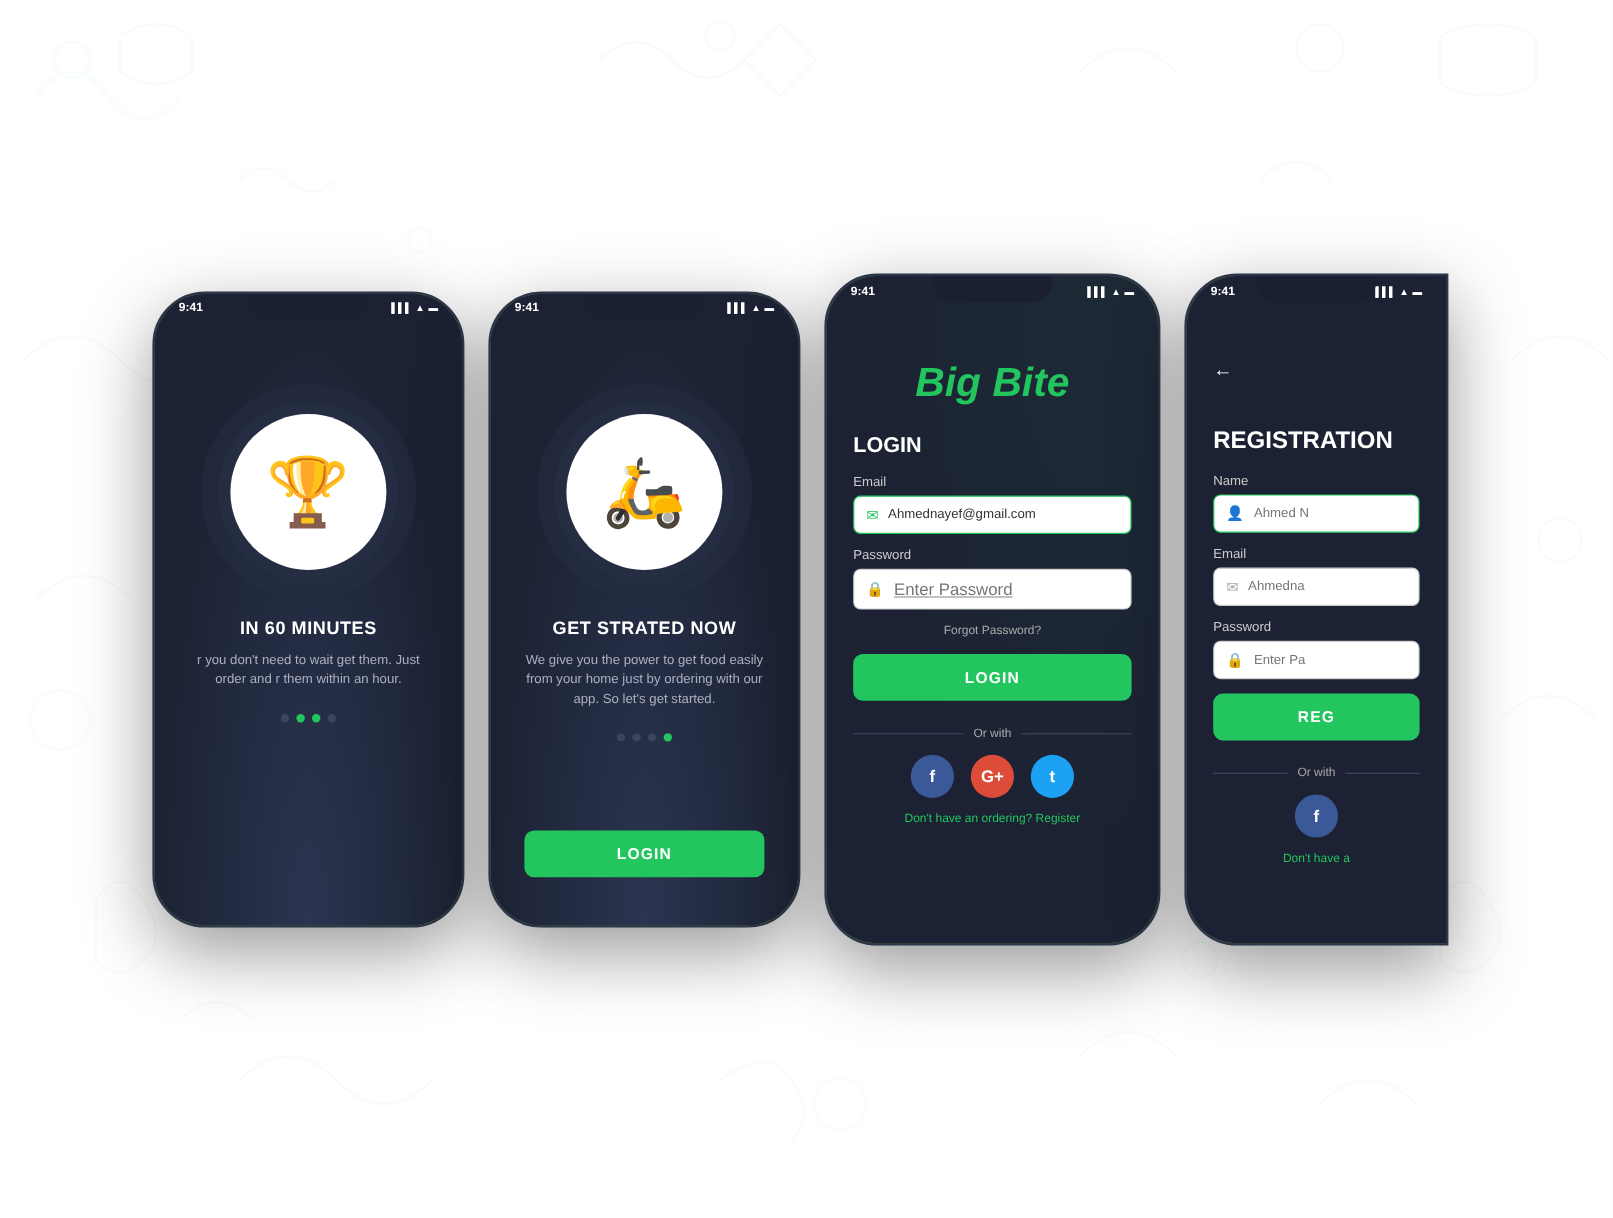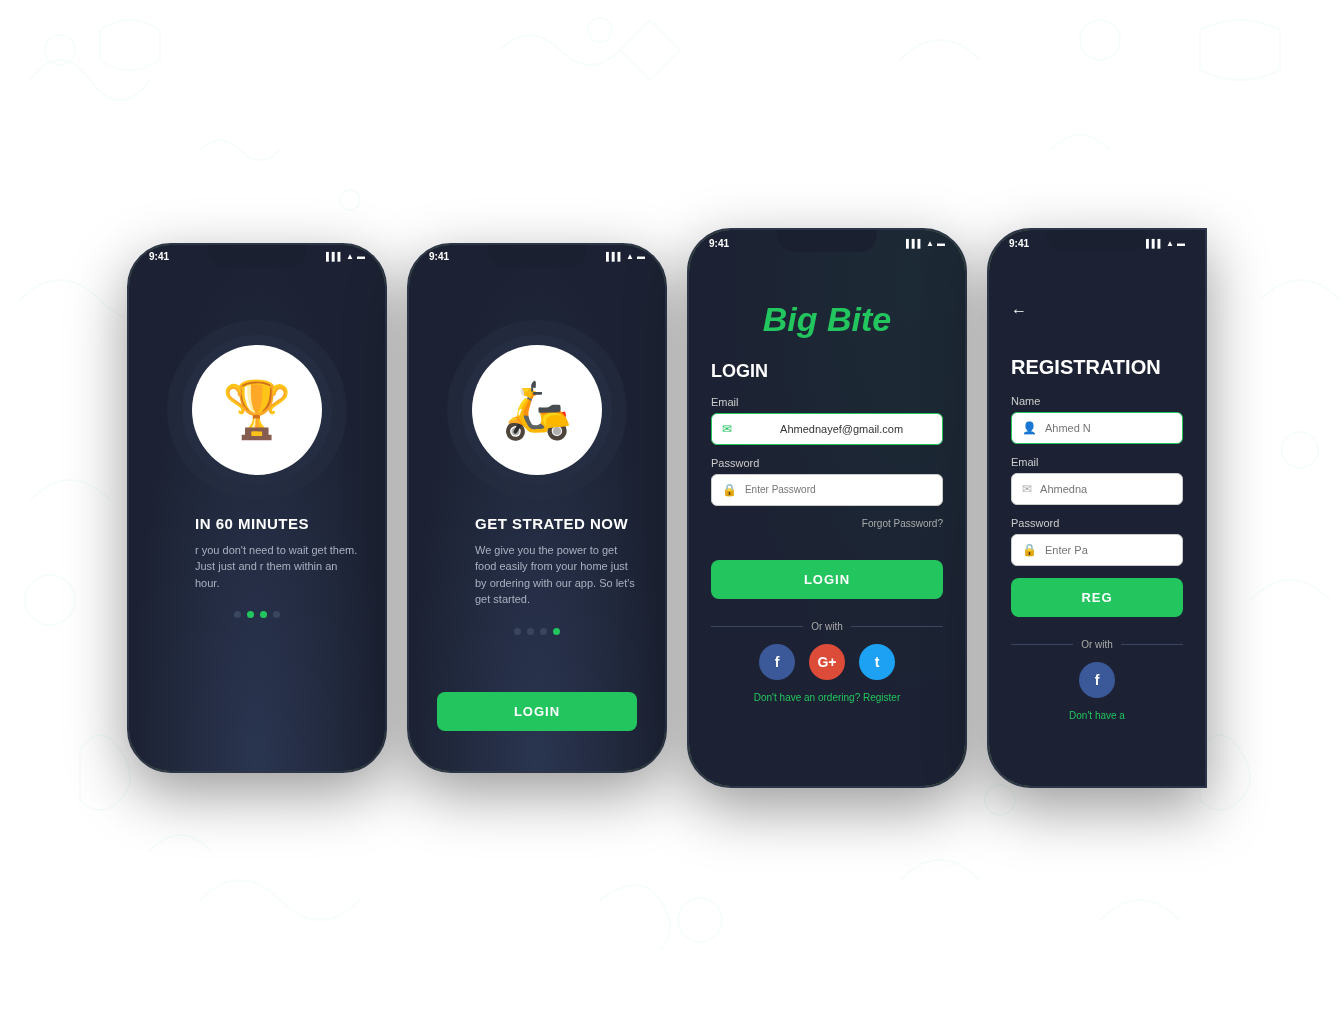--- a/index.html
+++ b/index.html
@@ -144,24 +144,24 @@
     
     .illus-icon {
       font-size: 56px;
       line-height: 1;
     }
 
     
     .onboard-text {
       position: relative;
       z-index: 2;
+      text-align: center;
       padding: 0 24px;
       margin-top: 30px;
       flex-shrink: 0;
-      margin-left: 42px;
     }
 
     .onboard-title {
       color: white;
       font-size: 15px;
       font-weight: 800;
       letter-spacing: 0.5px;
       margin-bottom: 10px;
     }
 
@@ -281,24 +281,24 @@
     .input-icon {
       font-size: 12px;
       color: #22c55e;
     }
 
     .input-field.no-border {
       border-color: #ccc;
     }
 
     .forgot-pw {
-      text-align: right;
+      text-align: center;
       color: #aaa;
       font-size: 10px;
-      margin-bottom: 31px;
+      margin-bottom: 14px;
     }
 
     .or-with {
       display: flex;
       align-items: center;
       gap: 8px;
       margin: 12px 0;
     }
 
     .or-line {
@@ -476,21 +476,21 @@
       </div>
 
       <div class="circle-container">
         <div class="circle-inner">
           <span class="illus-icon">🏆</span>
         </div>
       </div>
 
       <div class="onboard-text">
         <div class="onboard-title">IN 60 MINUTES</div>
-        <div class="onboard-desc">r you don't need to wait get them. Just just and r them within an hour.</div>
+        <div class="onboard-desc">r you don't need to wait get them. Just order and r them within an hour.</div>
       </div>
 
       <div class="dots-row">
         <div class="dot"></div>
         <div class="dot active"></div>
         <div class="dot active"></div>
         <div class="dot"></div>
       </div>
 
     </div>
@@ -558,28 +558,28 @@
         
         <div class="app-title">Big Bite</div>
 
         
         <div class="login-label">LOGIN</div>
 
         
         <div class="field-label">Email</div>
         <div class="input-field">
           <span class="input-icon">✉</span>
-          <input type="text" style="color: rgb(51, 51, 51); font-size: 11px; margin-left: 40px;" value="Ahmednayef@gmail.com">
+          <input type="text" style="color: rgb(51, 51, 51); font-size: 11px;" value="Ahmednayef@gmail.com">
         </div>
 
         
         <div class="field-label">Password</div>
         <div class="input-field no-border">
           <span class="input-icon" style="color:#aaa;">🔒</span>
-          <input type="password" style="font-size: 10px; color: rgb(153, 153, 153);" placeholder="Enter Password">
+          <input type="password" style="font-size: 14px; color: rgb(153, 153, 153); text-decoration: underline;" placeholder="Enter Password">
         </div>
 
         
         <div class="forgot-pw">Forgot Password?</div>
 
         
         <button class="btn-green" style="position:relative; bottom:auto; left:auto; transform:none; width:100%; margin-bottom:10px;">LOGIN</button>
 
         
         <div class="or-with">

